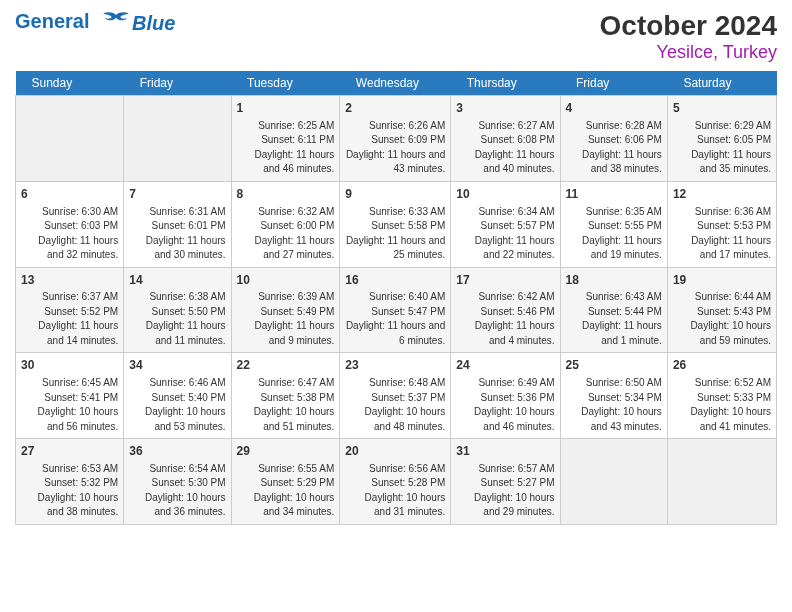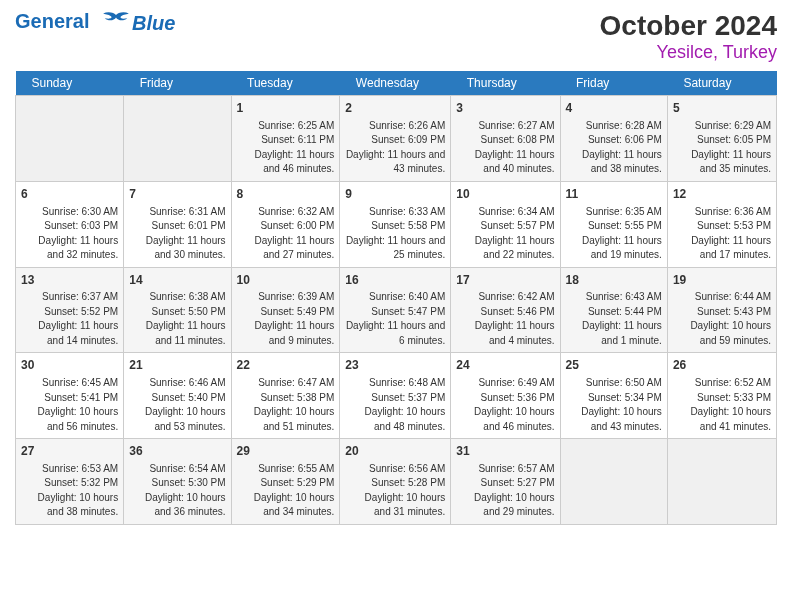--- a/index.html
+++ b/index.html
@@ -209,21 +209,21 @@
             <span class="day-num">19</span>
             <div class="day-info">Sunrise: 6:44 AM<br>Sunset: 5:43 PM<br>Daylight: 10 hours and 59 minutes.</div>
           </td>
         </tr>
         <tr>
           <td>
             <span class="day-num">30</span>
             <div class="day-info">Sunrise: 6:45 AM<br>Sunset: 5:41 PM<br>Daylight: 10 hours and 56 minutes.</div>
           </td>
           <td>
-            <span class="day-num">21</span>
+            <span class="day-num">34</span>
             <div class="day-info">Sunrise: 6:46 AM<br>Sunset: 5:40 PM<br>Daylight: 10 hours and 53 minutes.</div>
           </td>
           <td>
             <span class="day-num">22</span>
             <div class="day-info">Sunrise: 6:47 AM<br>Sunset: 5:38 PM<br>Daylight: 10 hours and 51 minutes.</div>
           </td>
           <td>
             <span class="day-num">23</span>
             <div class="day-info">Sunrise: 6:48 AM<br>Sunset: 5:37 PM<br>Daylight: 10 hours and 48 minutes.</div>
           </td>

